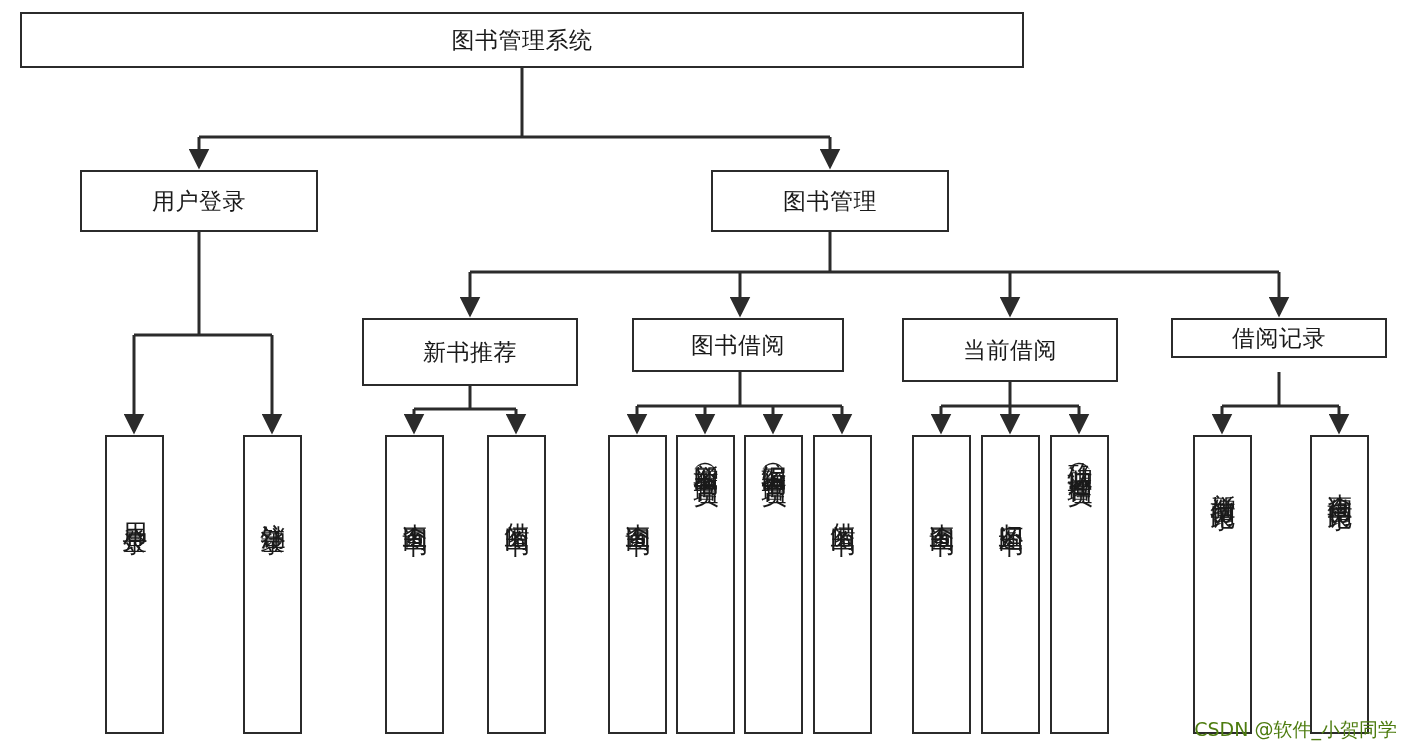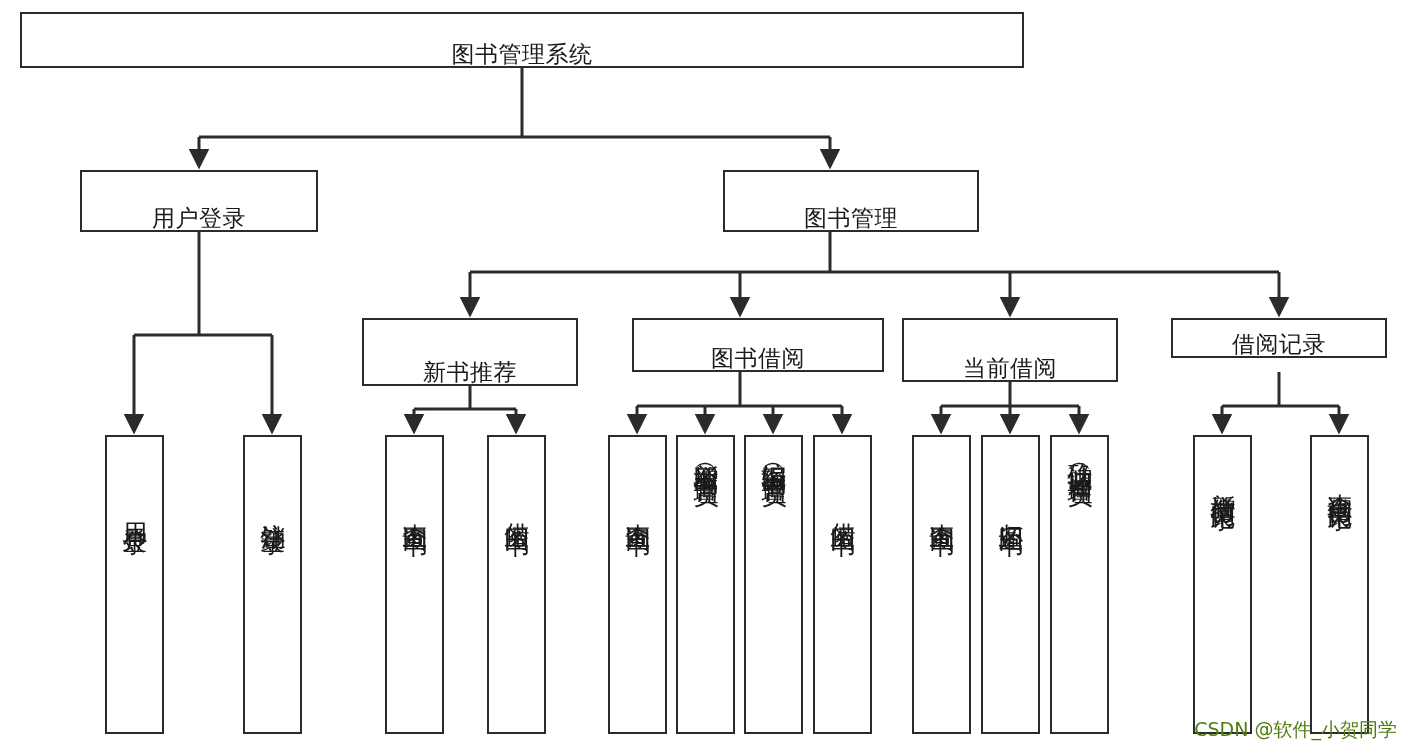--- a/index.html
+++ b/index.html
@@ -26,21 +26,21 @@
     width: 1405px;
     height: 747px;
     pointer-events: none;
   }
   .node {
     position: absolute;
     box-sizing: border-box;
     background: #ffffff;
     border: 2px solid #2b2b2b;
     display: flex;
-    align-items: flex-end;
+    align-items: center;
     justify-content: center;
     color: #1a1a1a;
   }
   .node .label {
     display: block;
     text-align: center;
     line-height: 1.05;
     letter-spacing: 0.5px;
   }
   .node.horiz .label {
@@ -127,28 +127,28 @@
     </g>
   </svg>
 
   <div class="node horiz" style="left:20px; top:12px; width:1004px; height:56px;">
     <span class="label">图书管理系统</span>
   </div>
 
   <div class="node horiz" style="left:80px; top:170px; width:238px; height:62px;">
     <span class="label">用户登录</span>
   </div>
-  <div class="node horiz" style="left:711px; top:170px; width:256px; height:62px;margin-left:12px;">
+  <div class="node horiz" style="left:711px; top:170px; width:238px; height:62px;">
     <span class="label">图书管理</span>
   </div>
 
   <div class="node horiz" style="left:362px; top:318px; width:216px; height:68px;">
     <span class="label">新书推荐</span>
   </div>
-  <div class="node horiz" style="left:632px; top:318px; width:252px; height:54px;">
+  <div class="node horiz" style="left:632px; top:318px; width:212px; height:54px;">
     <span class="label">图书借阅</span>
   </div>
   <div class="node horiz" style="left:902px; top:318px; width:216px; height:64px;">
     <span class="label">当前借阅</span>
   </div>
   <div class="node horiz" style="left:1171px; top:318px; width:216px; height:40px;">
     <span class="label">借阅记录</span>
   </div>
 
   <div class="node vert mid" style="left:105px; top:435px; width:59px; height:299px;">

